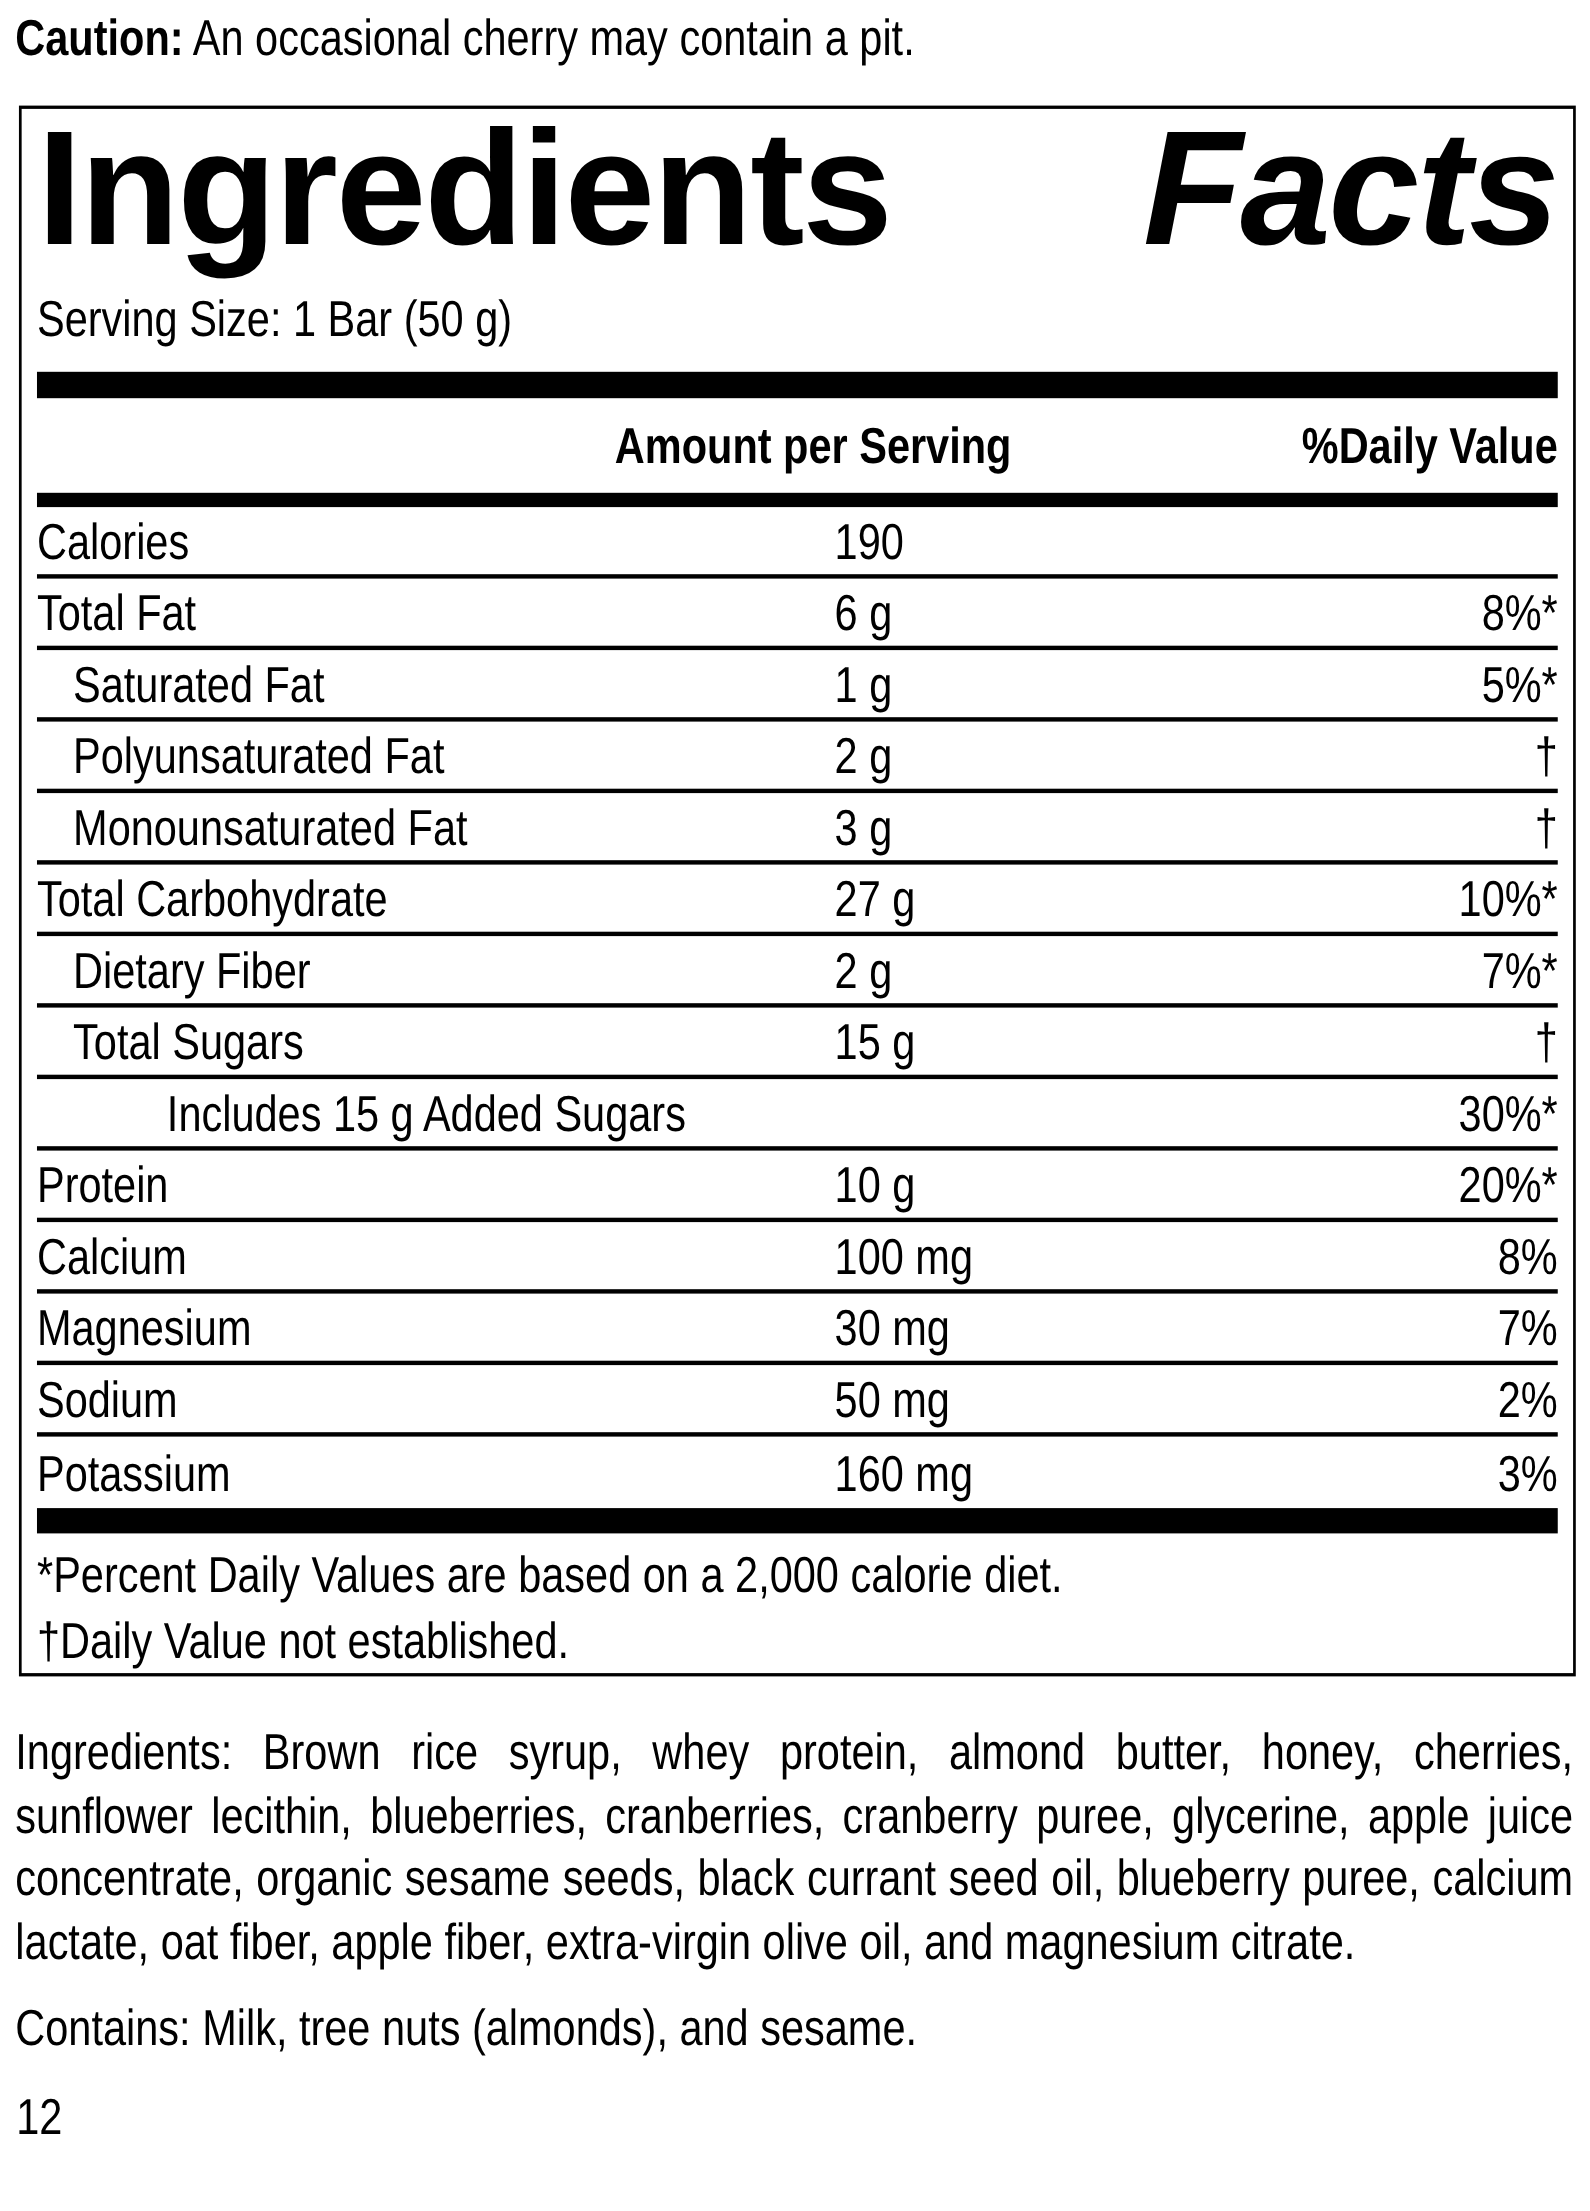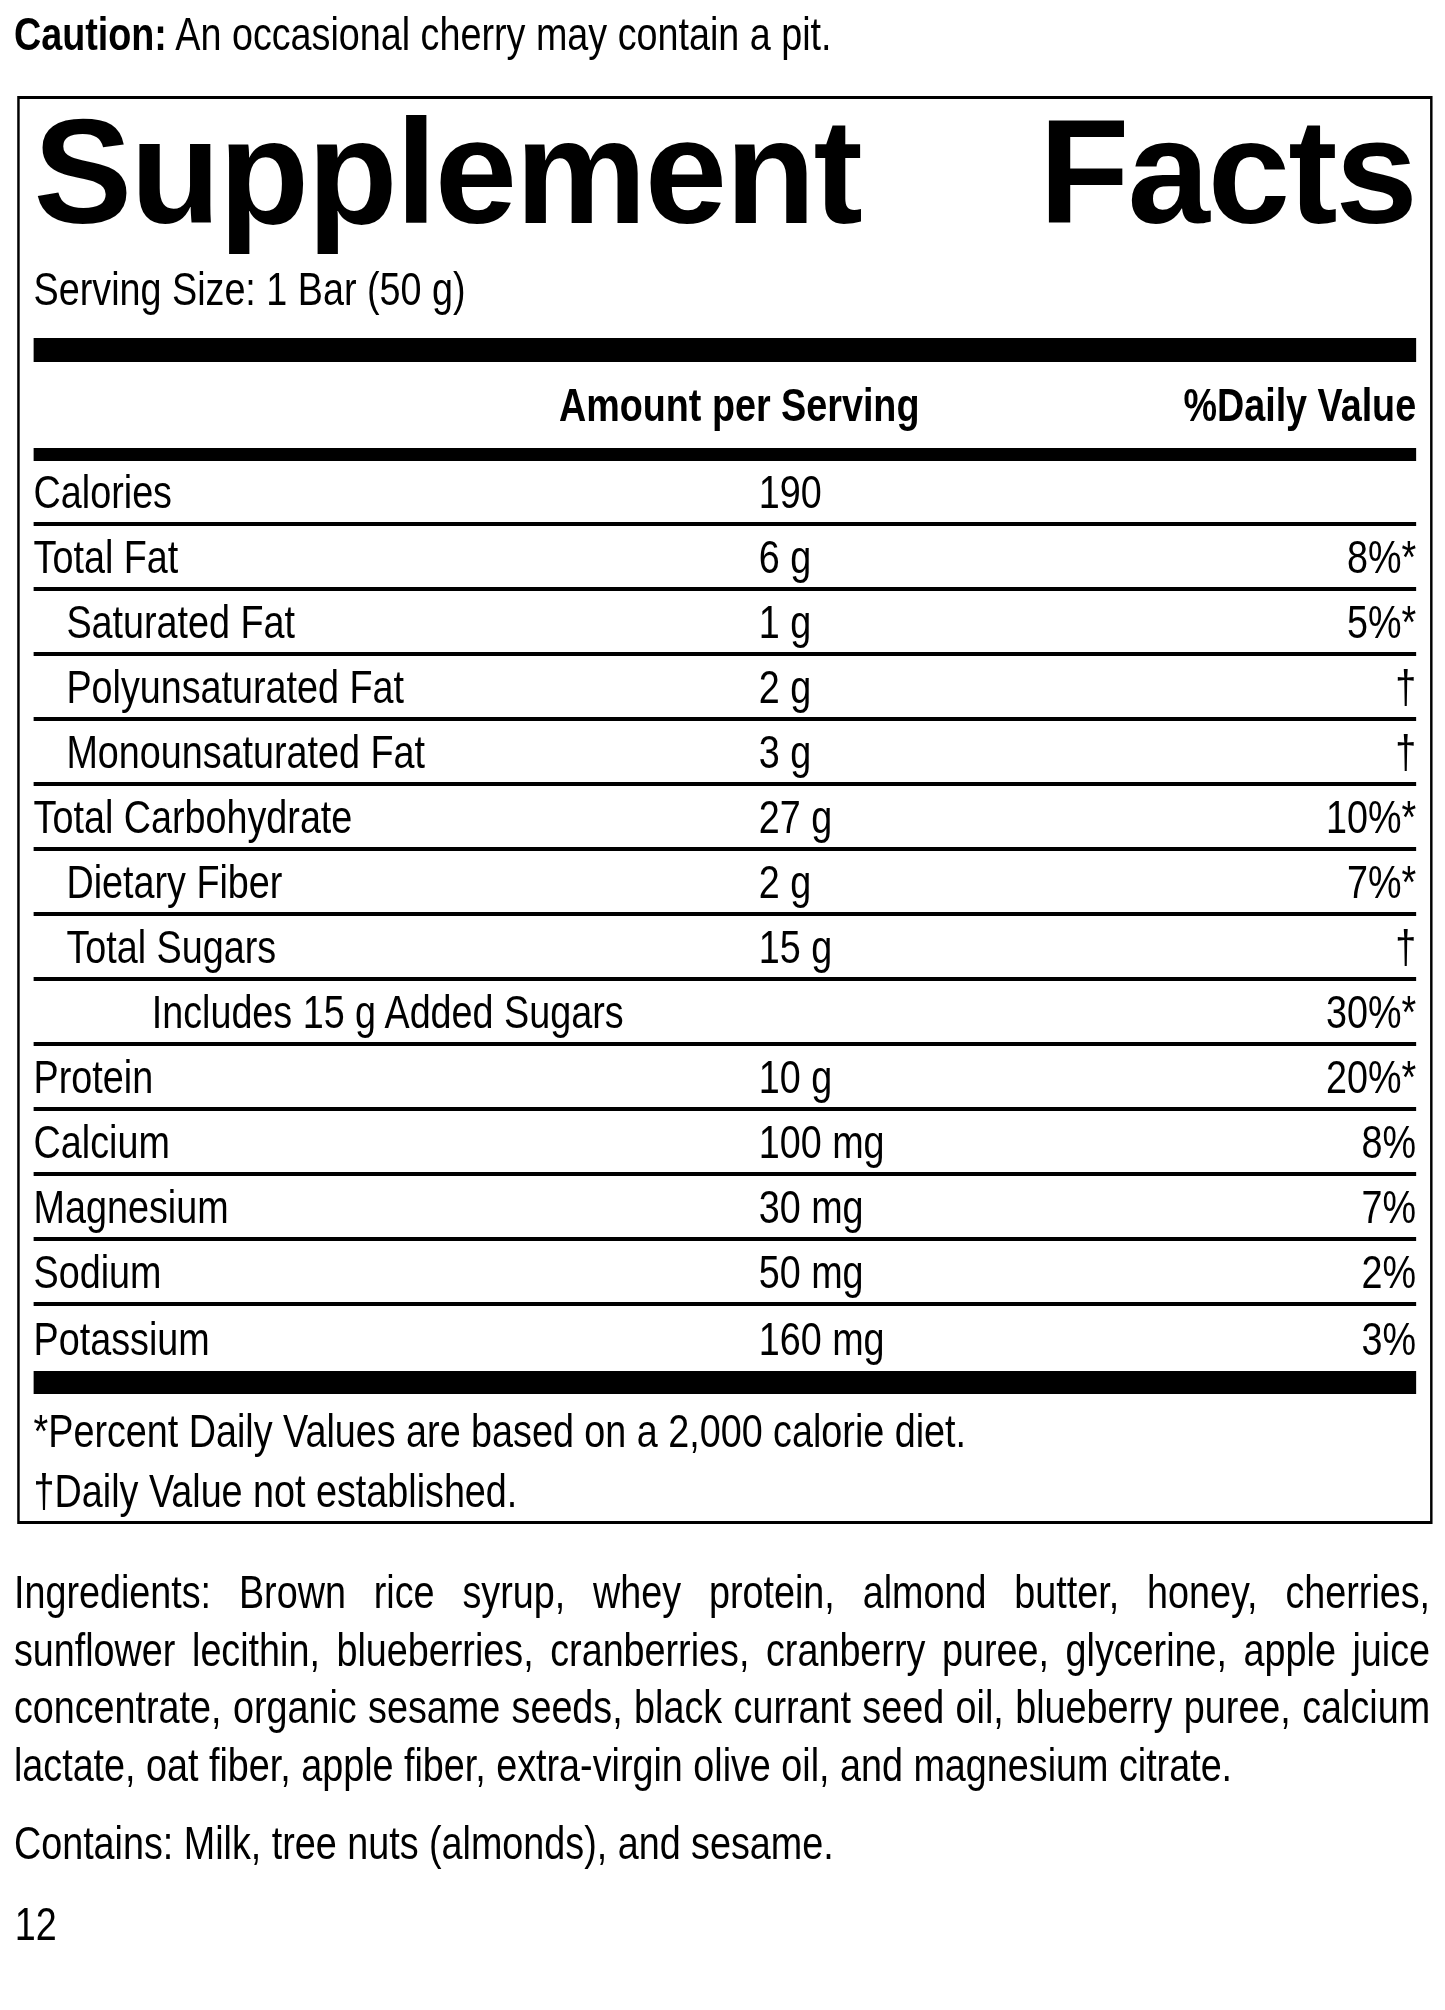--- a/index.html
+++ b/index.html
@@ -50,20 +50,21 @@
   }
   .facts-title .t-left {
     display: inline-block;
     transform: scaleX(1.22);
     transform-origin: left center;
   }
   .facts-title .t-right {
     display: inline-block;
     transform: scaleX(1.22);
     transform-origin: right center;
+    font-style: italic;
   }
   .serving-size {
     margin-top: 16px;
     font-size: 46px;
     line-height: 56px;
     white-space: nowrap;
   }
   .bar-thick1 { height: 24px; background: #000; margin-top: 21px; }
   .bar-thin   { height: 13px; background: #000; }
   .bar-thick2 { height: 23px; background: #000; }
@@ -131,21 +132,21 @@
 
 <div class="sheet">
 
   <div class="caution">
     <b>Caution:</b><span> An occasional cherry may contain a pit.</span>
   </div>
 
   <div class="facts-box">
 
     <div class="facts-title">
-      <span class="t-left">Supplement</span>
+      <span class="t-left">Ingredients</span>
       <span class="t-right">Facts</span>
     </div>
 
     <div class="serving-size">Serving Size: 1 Bar (50 g)</div>
 
     <div class="bar-thick1"></div>
 
     <div class="header-row">
       <span class="aps">Amount per Serving</span>
       <span class="dvh">%Daily Value</span>

